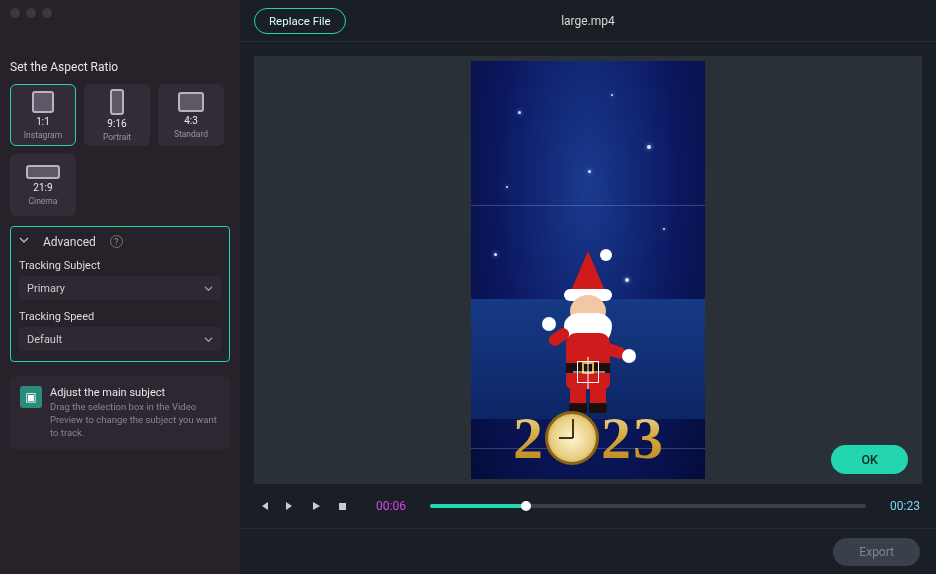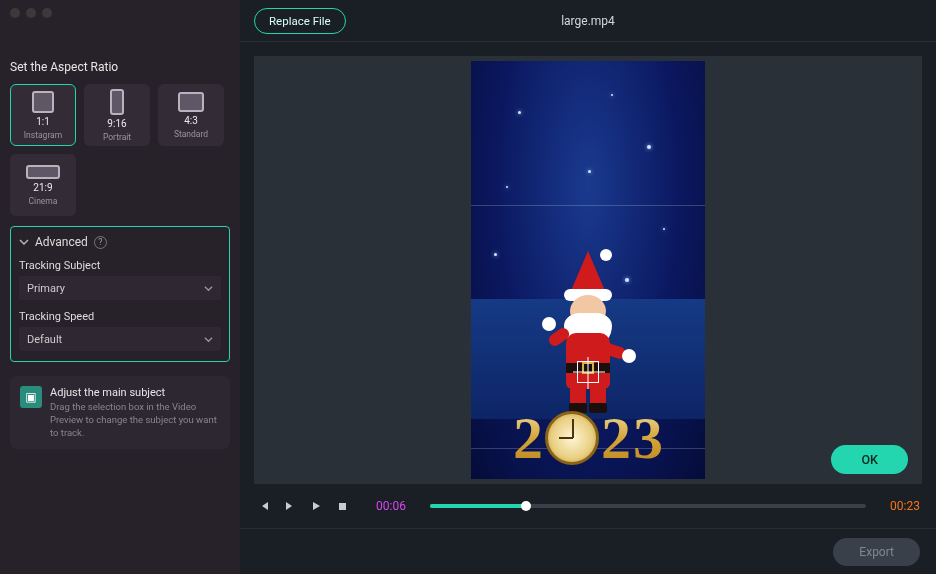--- a/index.html
+++ b/index.html
@@ -21,21 +21,21 @@
 .r-cin { width: 34px; height: 14px; }
 .ratio-label { font-size: 10px; color: #eaeaea; line-height: 1; text-align: center; }
 .ratio-sub { font-size: 8.5px; color: #9b929f; line-height: 1; }
 
 .adjust-row { display: flex; align-items: center; justify-content: space-between; margin-top: 18px; padding: 4px 2px; }
 .adjust-left { display: flex; align-items: center; gap: 8px; }
 .toggle { width: 30px; height: 16px; background: #565062; border-radius: 10px; position: relative; }
 .toggle-knob { width: 14px; height: 14px; background: #fff; border-radius: 50%; position: absolute; top: 1px; right: 1px; }
 
 .adv-box { border: 1.5px solid #23d6b0; border-radius: 4px; margin-top: 10px; padding: 8px 8px 10px 8px; }
-.adv-header { display: flex; align-items: center; gap: 6px; font-size: 12px; color: #ddd; }
+.adv-header { display: flex; align-items: flex-start; gap: 14px; font-size: 12px; color: #ddd; }
 .adv-header .info { width: 13px; height: 13px; border: 1px solid #777; border-radius: 50%; display: inline-flex; align-items: center; justify-content: center; font-size: 9px; color: #999; }
 .field-label { font-size: 11px; color: #ddd; margin-top: 10px; margin-bottom: 4px; }
 .dropdown { background: #2f2833; height: 24px; border-radius: 3px; display: flex; align-items: center; justify-content: space-between; padding: 0 8px; font-size: 11px; color: #ccc; cursor: pointer; }
 
 .tip-box { background: #2d2731; border-radius: 6px; margin-top: 14px; padding: 10px; display: flex; gap: 8px; }
 .tip-icon { width: 22px; height: 22px; background: #2a8c7c; border-radius: 3px; flex-shrink: 0; display: flex; align-items: center; justify-content: center; color: #fff; font-size: 12px; }
 .tip-text .tip-title { font-size: 11px; color: #e6e6e6; }
 .tip-text .tip-sub { font-size: 9.5px; color: #8a8490; line-height: 1.35; margin-top: 2px; }
 
 .main { flex: 1; background: #1a1f26; display: flex; flex-direction: column; position: relative; justify-content: flex-end; }
@@ -76,21 +76,21 @@
 .clock::before { content:""; position:absolute; left:50%; top:10%; width:2px; height:40%; background:#4a3310; transform-origin: bottom; }
 .clock::after { content:""; position:absolute; left:50%; top:50%; width:2px; height:30%; background:#4a3310; transform: rotate(90deg); transform-origin: top; }
 .ok-btn { position: absolute; right: 14px; bottom: 10px; background: #23d6b0; color: #0d2820; border: none; border-radius: 16px; padding: 7px 30px; font-size: 12.5px; font-weight: 500; cursor: pointer; }
 
 .controls { height: 44px; display: flex; align-items: center; padding: 0 16px; gap: 10px; }
 .ctrl-btn { color: #c8cdd3; cursor: pointer; font-size: 12px; display: inline-flex; align-items: center; justify-content: center; width: 16px; }
 .time { font-size: 12px; color: #d946ef; margin-left: 16px; }
 .timeline { flex: 1; height: 4px; background: #3a4049; border-radius: 2px; margin: 0 14px; position: relative; }
 .timeline-fill { position: absolute; left: 0; top: 0; bottom: 0; width: 22%; background: #23d6b0; border-radius: 2px; }
 .timeline-knob { position: absolute; left: 22%; top: 50%; transform: translate(-50%,-50%); width: 10px; height: 10px; background: #fff; border-radius: 50%; }
-.duration { font-size: 12px; color: #f97316; }
+.duration { font-size: 12px; color: #7dd3fc; }
 
 .footer { height: 46px; display: flex; align-items: center; justify-content: flex-end; padding: 0 16px; border-top: 1px solid #272c33; }
 .export-btn { background: #3a4049; color: #7f868f; border: none; border-radius: 16px; padding: 7px 26px; font-size: 12px; }
 svg { display: block; }
 </style>
 </head>
 <body>
 
 <div class="titlebar-dots">
   <span></span>

